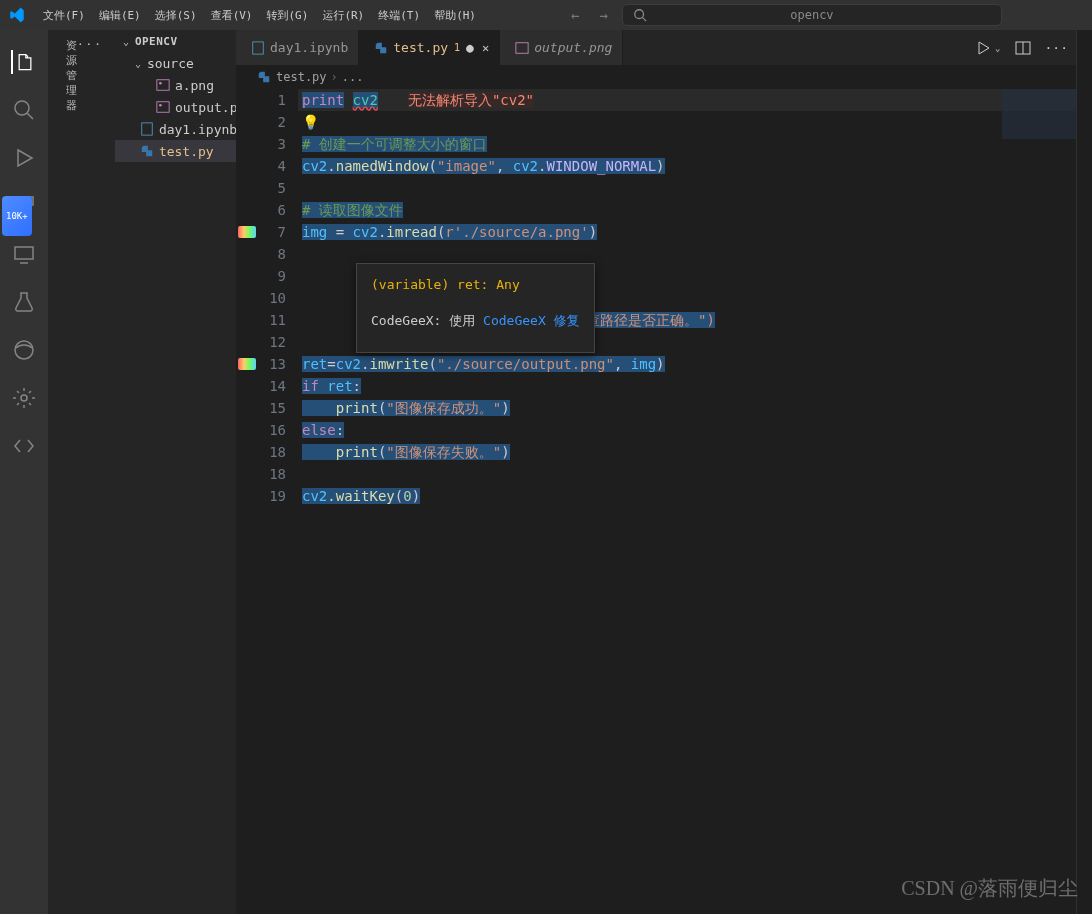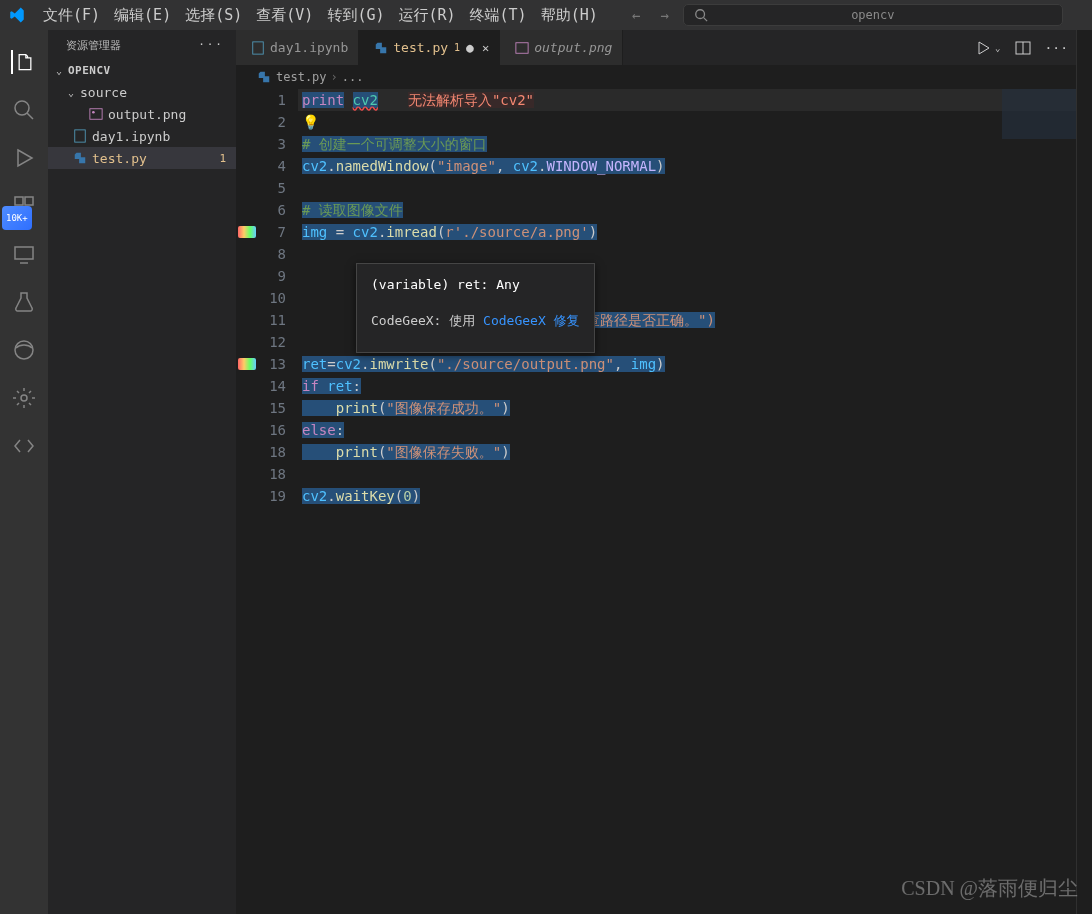--- a/index.html
+++ b/index.html
@@ -14,21 +14,21 @@
   position: relative;
 }
 .titlebar {
   height: 30px;
   background: #323233;
   display: flex;
   align-items: center;
   padding: 0 8px;
 }
 .vs-logo { width: 18px; height: 18px; margin-right: 10px; }
-.menu-item { padding: 0 7px; cursor: pointer; font-size: 15px; }
+.menu-item { padding: 0 7px; cursor: pointer; font-size: 11px; }
 .titlebar-center { flex: 1; display: flex; justify-content: center; align-items: center; gap: 8px; }
 .nav-arrow { color: #777; padding: 0 6px; font-size: 14px; }
 .search-box {
   background: #252526;
   border: 1px solid #3c3c3c;
   border-radius: 5px;
   padding: 3px 10px;
   display: flex;
   align-items: center;
   width: 380px;
@@ -45,31 +45,31 @@
   flex-direction: column;
   align-items: center;
   padding-top: 8px;
 }
 .activity-icon { width: 24px; height: 24px; margin: 12px 0; color: #858585; display: flex; align-items: center; justify-content: center; }
 .activity-icon.active { color: #fff; border-left: 2px solid #fff; margin-left: -2px; padding-left: 2px; }
 .badge-10k {
   background: linear-gradient(135deg,#4f8cff,#2f6fff);
   color: #fff;
   font-size: 9px;
-  padding: 7px 4px;
+  padding: 15px 4px;
   border-radius: 4px;
   position: absolute;
   left: 2px;
-  top: 206px;
+  top: 196px;
 }
 .sidebar {
   width: 188px;
   background: #252526;
   display: flex;
-  flex-direction: column;
+  flex-direction: row;
 }
 .sidebar-header {
   padding: 8px 12px 6px 18px;
   font-size: 11px;
   color: #bbbbbb;
   display: flex;
   justify-content: space-between;
 }
 .sidebar-more { color: #ccc; letter-spacing: 2px; }
 .tree { font-size: 13px; }
@@ -139,21 +139,21 @@
   position: absolute;
   left: 58px;
   top: 174px;
   background: #252526;
   border: 1px solid #454545;
   padding: 10px 14px;
   font-size: 13px;
   z-index: 10;
   box-shadow: 0 2px 8px rgba(0,0,0,0.6);
 }
-.hover-tip .t1 { color: #ffffff; font-family: Consolas, monospace; margin-bottom: 14px; }
+.hover-tip .t1 { color: #eab308; font-family: Consolas, monospace; margin-bottom: 14px; }
 .hover-tip .t2 { color: #cccccc; margin-bottom: 10px; }
 .hover-tip .link { color: #3794ff; }
 .hover-tip .t3 { color: #cccccc; }
 .partial-str { color: #ce9178; background: #264f78; }
 .minimap {
   position: absolute;
   right: 0;
   top: 0;
   width: 74px;
   height: 50px;
@@ -275,20 +275,29 @@
         <span class="chev">⌄</span>
         <span>source</span>
       </div>
       <div class="tree-row indent2">
         <span class="file-icon">
             <svg width="14" height="14" viewBox="0 0 16 16">
               <rect x="1" y="2" width="14" height="12" fill="none" stroke="#c586c0"></rect>
               <circle cx="5" cy="6" r="1.5" fill="#c586c0"></circle>
             </svg>
           </span>
+        <span>a.png</span>
+      </div>
+      <div class="tree-row indent2">
+        <span class="file-icon">
+            <svg width="14" height="14" viewBox="0 0 16 16">
+              <rect x="1" y="2" width="14" height="12" fill="none" stroke="#c586c0"></rect>
+              <circle cx="5" cy="6" r="1.5" fill="#c586c0"></circle>
+            </svg>
+          </span>
         <span>output.png</span>
       </div>
       <div class="tree-row indent1">
         <span class="file-icon">
             <svg width="14" height="14" viewBox="0 0 16 16">
               <rect x="2" y="1" width="12" height="14" fill="none" stroke="#519aba"></rect>
             </svg>
           </span>
         <span>day1.ipynb</span>
       </div>

